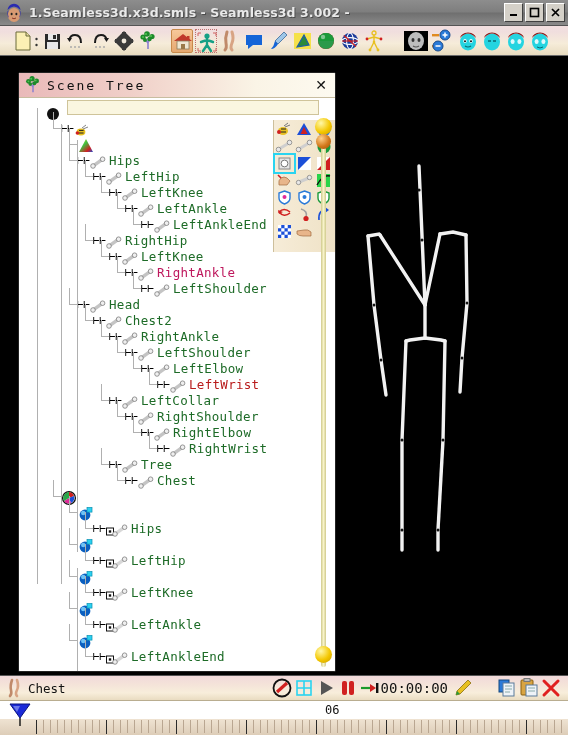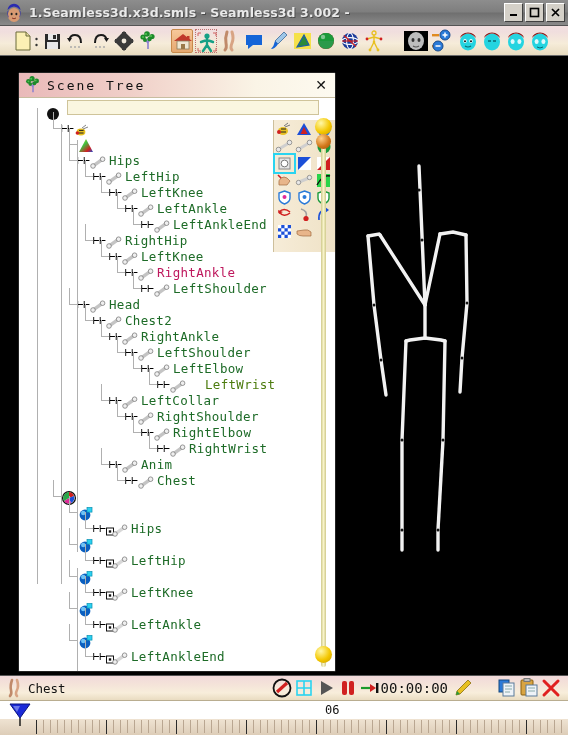--- a/index.html
+++ b/index.html
@@ -673,21 +673,21 @@
           <div class="row" style="position: absolute; left: 0px; top: 278px; width: 300px;">
             <div class="vline" style="left: 130px; top: -8px; height: 16px;"></div>
             <div class="hline" style="left: 130px; top: 8px; width: 8px;"></div>
             <span class="tog" style="left: 138px;">⊢⊢</span>
             <span class="bone" style="left: 151px;"><svg width="16" height="13" viewBox="0 0 16 13">
                 <path d="M3.6 9.6 L12 3.6" stroke="#d8d8d8" stroke-width="3.4" stroke-linecap="round"></path>
                 <path d="M3.6 9.6 L12 3.6" stroke="#8d8d8d" stroke-width="3.4" stroke-linecap="round" opacity=".25"></path>
                 <circle cx="3" cy="10" r="2.3" fill="#efefef" stroke="#6f6f6f" stroke-width=".7"></circle>
                 <circle cx="12.6" cy="3.2" r="2.3" fill="#efefef" stroke="#6f6f6f" stroke-width=".7"></circle>
               </svg></span>
-            <span class="lbl" style="left: 186px; color: #4d7c0f;">LeftWrist</span>
+            <span class="lbl" style="left: 170px; color: #b91c1c;">LeftWrist</span>
           </div>
           <div class="row" style="position: absolute; left: 0px; top: 294px; width: 300px;">
             <div class="vline" style="left: 82px; top: -8px; height: 16px;"></div>
             <div class="hline" style="left: 82px; top: 8px; width: 8px;"></div>
             <span class="tog" style="left: 90px;">⊢⊢</span>
             <span class="bone" style="left: 103px;"><svg width="16" height="13" viewBox="0 0 16 13">
                 <path d="M3.6 9.6 L12 3.6" stroke="#d8d8d8" stroke-width="3.4" stroke-linecap="round"></path>
                 <path d="M3.6 9.6 L12 3.6" stroke="#8d8d8d" stroke-width="3.4" stroke-linecap="round" opacity=".25"></path>
                 <circle cx="3" cy="10" r="2.3" fill="#efefef" stroke="#6f6f6f" stroke-width=".7"></circle>
                 <circle cx="12.6" cy="3.2" r="2.3" fill="#efefef" stroke="#6f6f6f" stroke-width=".7"></circle>
@@ -733,21 +733,21 @@
           <div class="row" style="position: absolute; left: 0px; top: 358px; width: 300px;">
             <div class="vline" style="left: 82px; top: -8px; height: 16px;"></div>
             <div class="hline" style="left: 82px; top: 8px; width: 8px;"></div>
             <span class="tog" style="left: 90px;">⊢⊢</span>
             <span class="bone" style="left: 103px;"><svg width="16" height="13" viewBox="0 0 16 13">
                 <path d="M3.6 9.6 L12 3.6" stroke="#d8d8d8" stroke-width="3.4" stroke-linecap="round"></path>
                 <path d="M3.6 9.6 L12 3.6" stroke="#8d8d8d" stroke-width="3.4" stroke-linecap="round" opacity=".25"></path>
                 <circle cx="3" cy="10" r="2.3" fill="#efefef" stroke="#6f6f6f" stroke-width=".7"></circle>
                 <circle cx="12.6" cy="3.2" r="2.3" fill="#efefef" stroke="#6f6f6f" stroke-width=".7"></circle>
               </svg></span>
-            <span class="lbl" style="left: 122px; color: rgb(29, 107, 39);">Anim</span>
+            <span class="lbl" style="left: 122px; color: rgb(29, 107, 39);">Tree</span>
           </div>
           <div class="row" style="position: absolute; left: 0px; top: 374px; width: 300px;">
             <div class="vline" style="left: 98px; top: -8px; height: 16px;"></div>
             <div class="hline" style="left: 98px; top: 8px; width: 8px;"></div>
             <span class="tog" style="left: 106px;">⊢⊢</span>
             <span class="bone" style="left: 119px;"><svg width="16" height="13" viewBox="0 0 16 13">
                 <path d="M3.6 9.6 L12 3.6" stroke="#d8d8d8" stroke-width="3.4" stroke-linecap="round"></path>
                 <path d="M3.6 9.6 L12 3.6" stroke="#8d8d8d" stroke-width="3.4" stroke-linecap="round" opacity=".25"></path>
                 <circle cx="3" cy="10" r="2.3" fill="#efefef" stroke="#6f6f6f" stroke-width=".7"></circle>
                 <circle cx="12.6" cy="3.2" r="2.3" fill="#efefef" stroke="#6f6f6f" stroke-width=".7"></circle>

